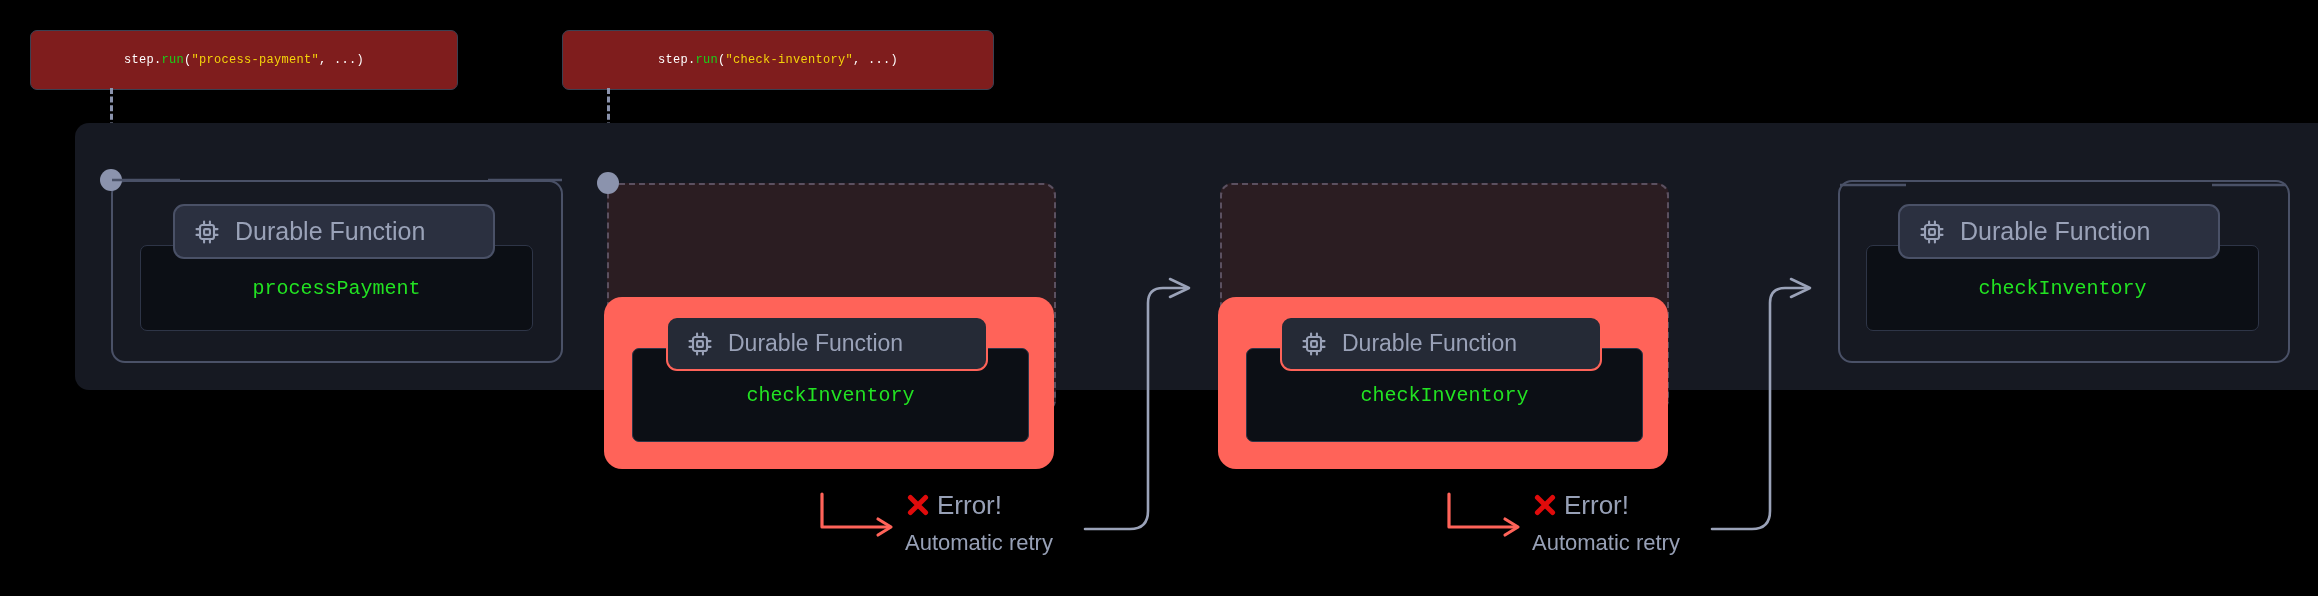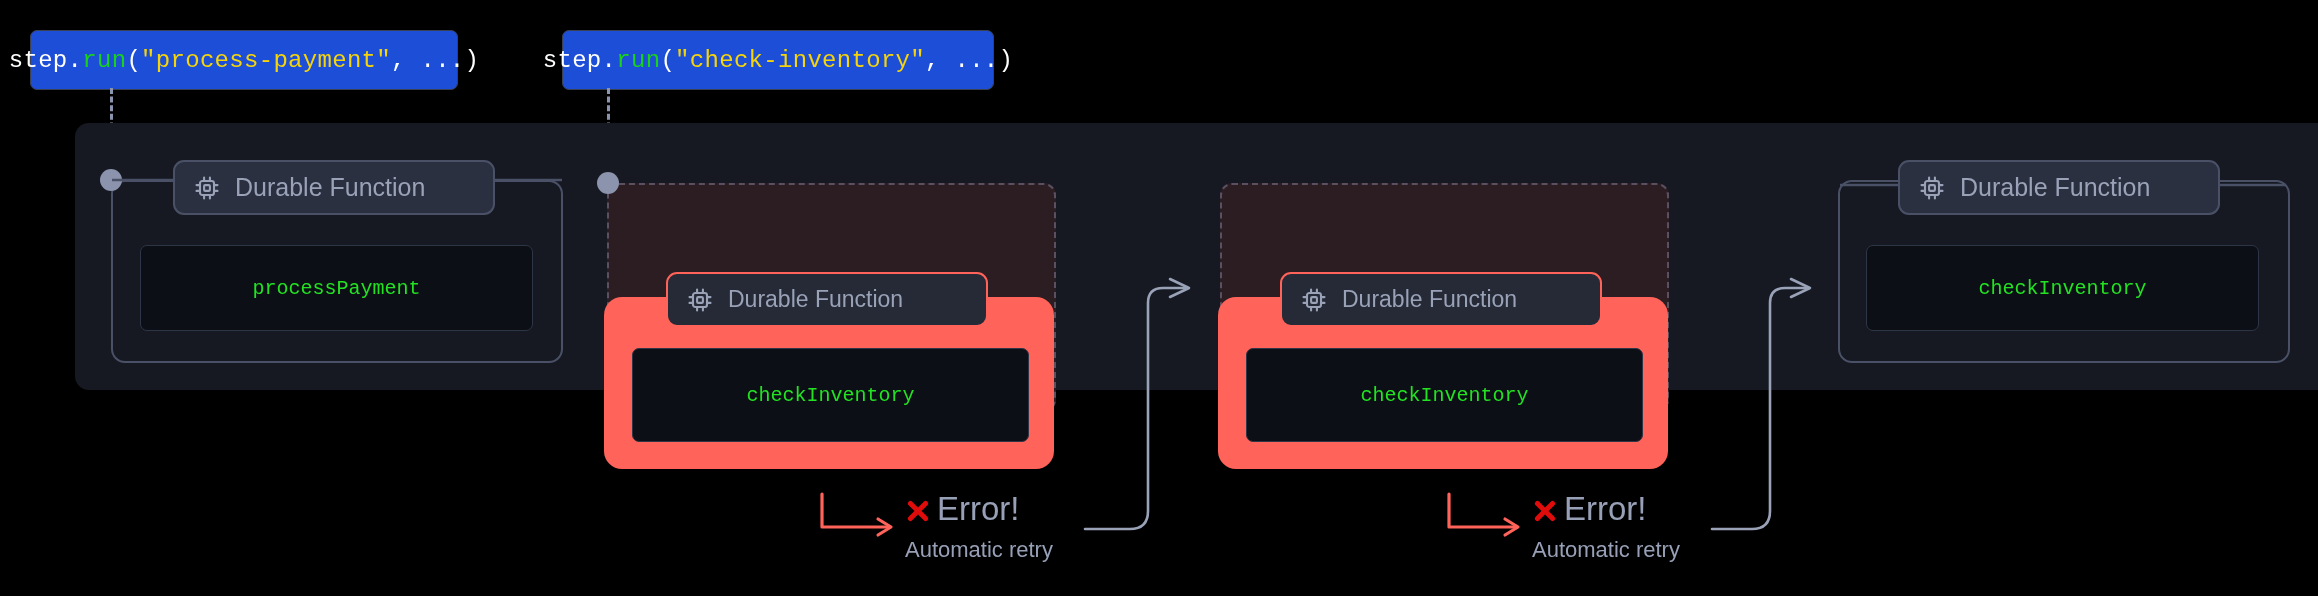--- a/index.html
+++ b/index.html
@@ -12,26 +12,26 @@
   
   .panel{
     position:absolute;
     background:#161922;
     border-radius:14px;
   }
 
   
   .code-chip{
     position:absolute;
-    background:#1d4ed8;
+    background:#7f1d1d;
     border:1.5px solid #3a4152;
     border-radius:7px;
     display:flex;align-items:center;justify-content:center;
     font-family:"Liberation Mono","DejaVu Sans Mono",monospace;
-    font-size:24px;
+    font-size:12px;
     letter-spacing:.3px;
     white-space:nowrap;
     color:#ffffff;
     padding:0 20px;
   }
   .code-chip .m{color:#ffffff;}
   .code-chip .fn{color:#19d219;}
   .code-chip .str{color:#f5d40a;}
   .code-chip .pun{color:#ffffff;}
 
@@ -69,20 +69,21 @@
   .df-pill{
     position:absolute;
     display:flex;align-items:center;
     gap:14px;
     background:#2b3040;
     border:2.5px solid #4a5167;
     border-radius:11px;
     padding:0 22px 0 18px;
     box-sizing:border-box;
     z-index:6;
+    margin-top:44px;
   }
   .df-pill.err{
     border-color:#ff6359;
     background:#252a36;
   }
   .df-label{
     color:#9aa2b8;
     font-size:25px;
     white-space:nowrap;
   }
@@ -99,21 +100,21 @@
     font-family:"Liberation Mono","DejaVu Sans Mono",monospace;
     font-size:20px;
     color:#22e222;
     z-index:5;
   }
 
   
   .err-block{position:absolute;z-index:8;}
   .err-line1{
     display:flex;align-items:center;gap:6px;
-    font-size:33px;color:#97a0b6;white-space:nowrap;
+    font-size:26px;color:#97a0b6;white-space:nowrap;
     line-height:1;
   }
   .err-line2{
     font-size:22px;color:#97a0b6;white-space:nowrap;
     margin-top:12px;
   }
   .x-icon{width:26px;height:26px;display:block;flex:0 0 auto;}
 
   svg.overlay{position:absolute;left:0;top:0;width:2318px;height:596px;overflow:visible;pointer-events:none;}
 </style>

